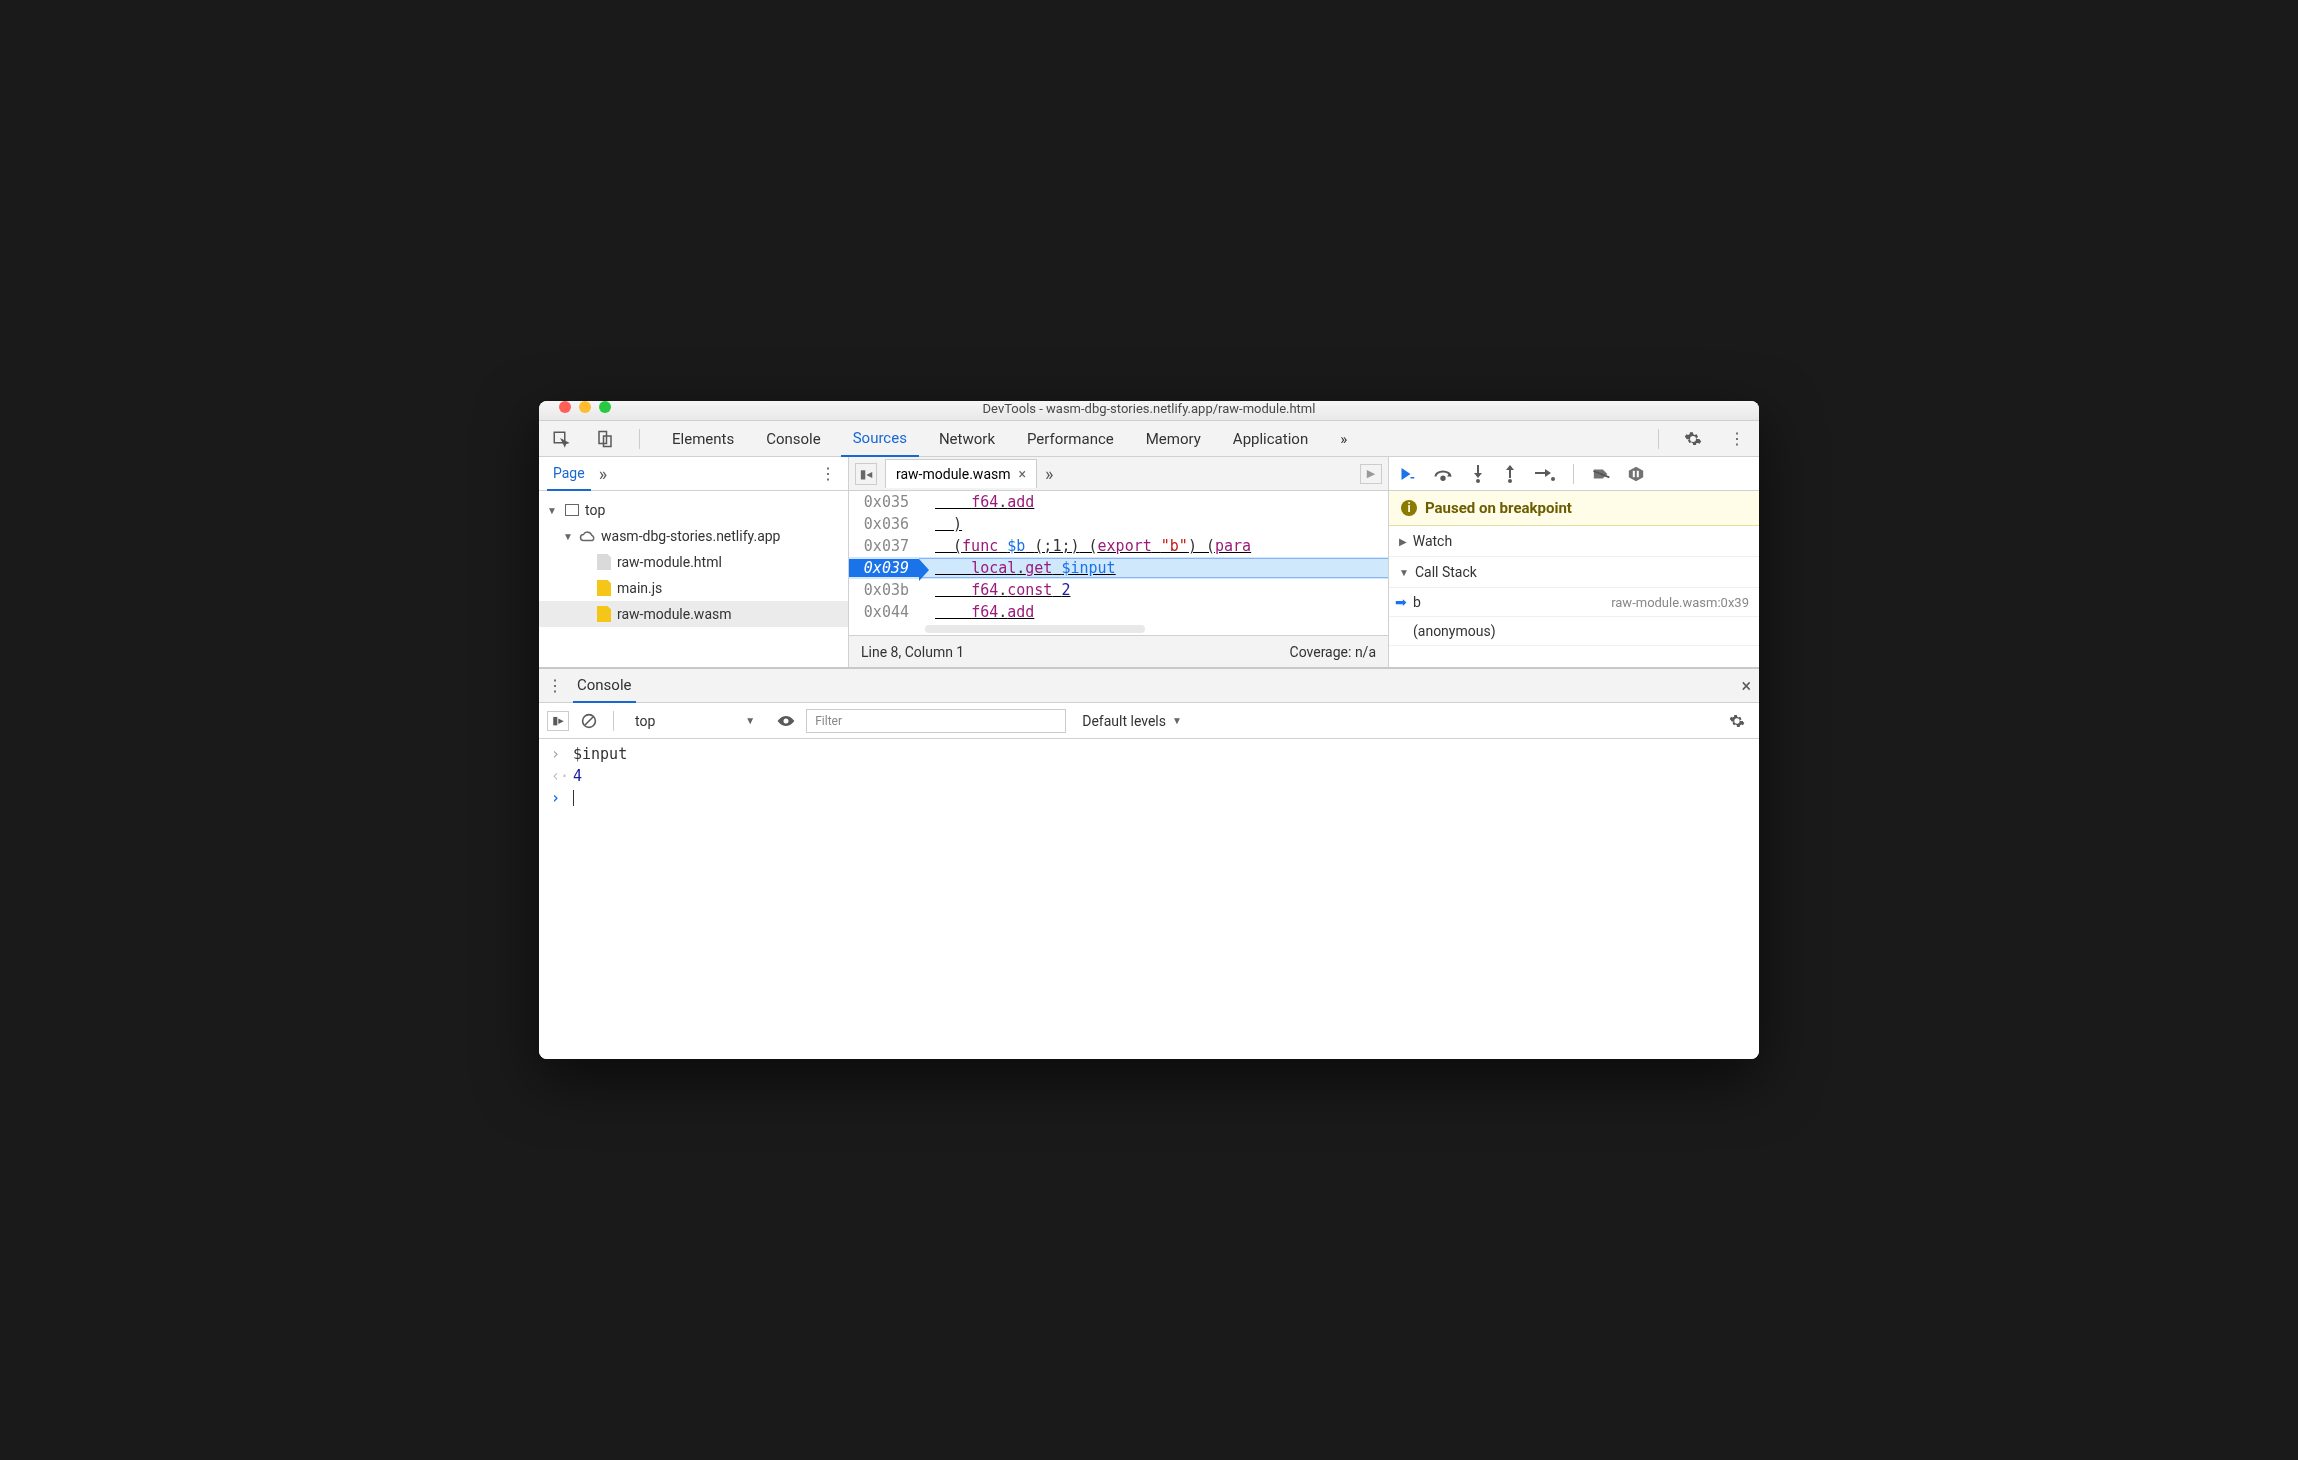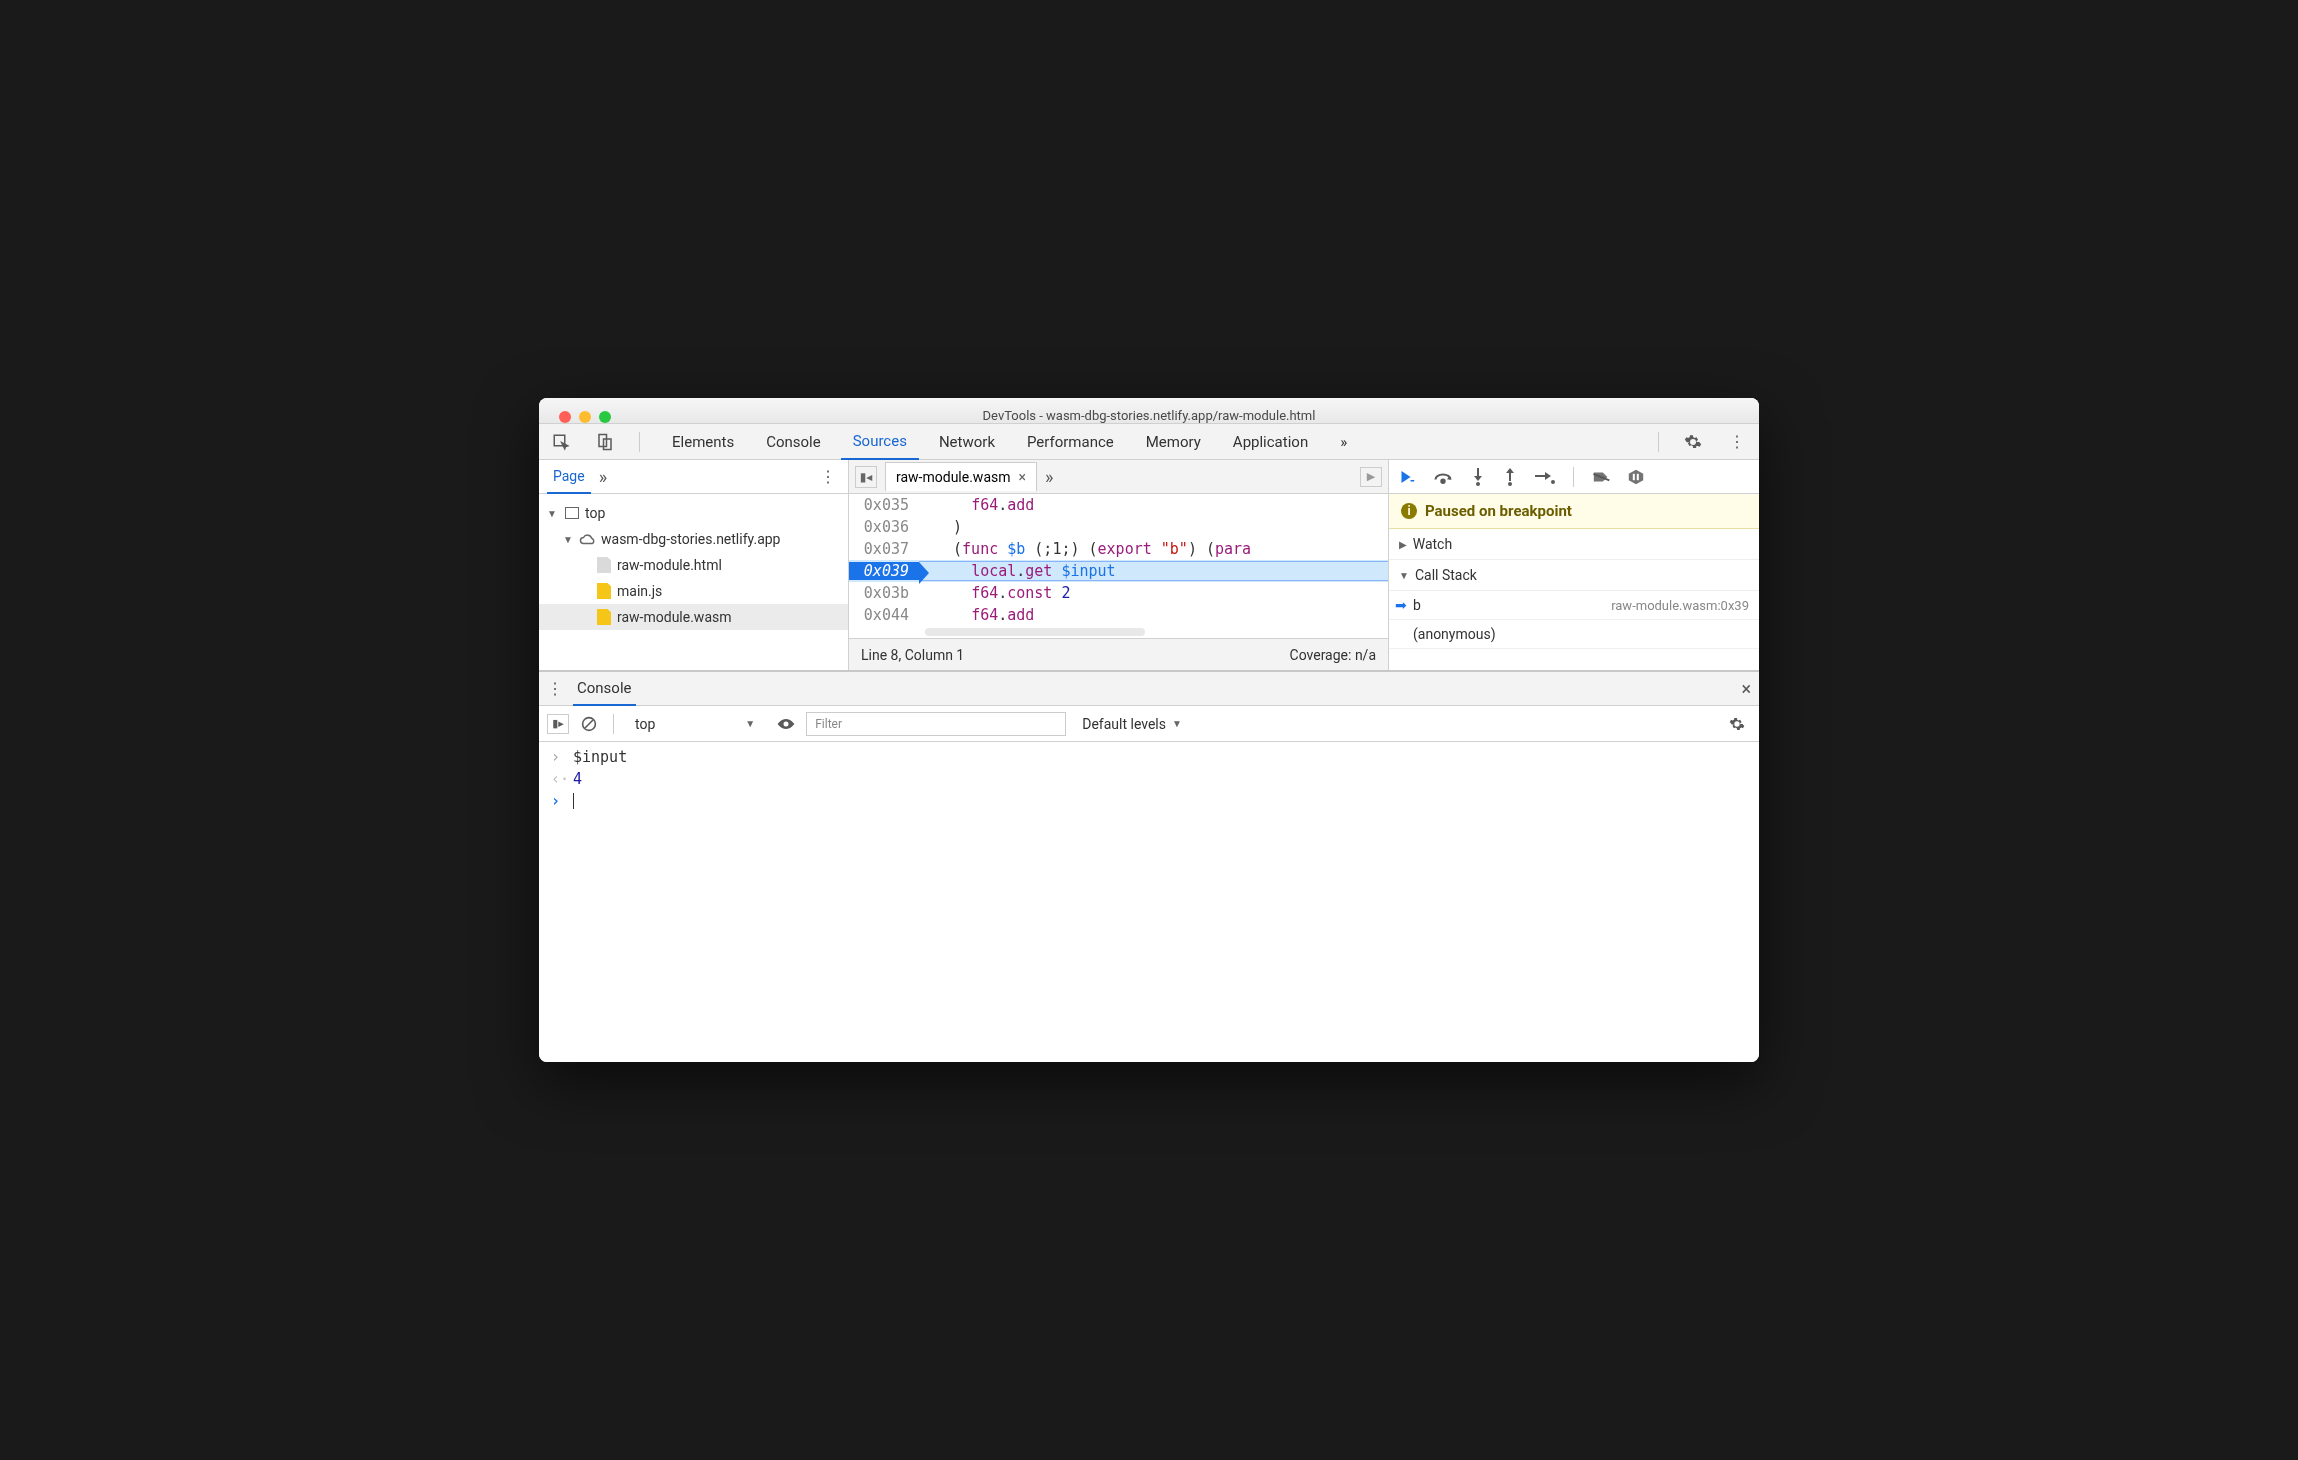--- a/index.html
+++ b/index.html
@@ -15,25 +15,25 @@
 .window {
   width: 1220px;
   background: #fff;
   border-radius: 8px;
   box-shadow: 0 20px 60px rgba(0,0,0,0.6);
   overflow: hidden;
   display: flex;
   flex-direction: column;
 }
 .titlebar {
-  height: 26px;
+  height: 20px;
   background: linear-gradient(#f6f6f6,#e8e8e8);
   border-bottom: 1px solid #d0d0d0;
   display: flex;
-  align-items: flex-end;
+  align-items: flex-start;
   position: relative;
   padding-left: 10px;
 }
 .traffic-lights { display: flex; gap: 8px; padding-left: 10px; }
 .tl { width: 12px; height: 12px; border-radius: 50%; }
 .tl.red { background: #ff5f57; }
 .tl.yellow { background: #febc2e; }
 .tl.green { background: #28c840; }
 .title-text {
   position: absolute; left: 0; right: 0; text-align: center;
@@ -100,21 +100,21 @@
   overflow: hidden; position: relative; background: #fff;
 }
 .code-line { display: flex; height: 22px; align-items: center; }
 .gutter { width: 70px; text-align: right; padding-right: 10px; color: #888; position: relative; }
 .gutter.current { background: #1a73e8; color: #fff; font-style: italic; }
 .gutter.current::after {
   content: ''; position: absolute; right: -10px; top: 0; width: 0; height: 0;
   border-top: 11px solid transparent; border-bottom: 11px solid transparent;
   border-left: 10px solid #1a73e8;
 }
-.code-content { padding-left: 16px; white-space: pre; }
+.code-content { padding-left: 16px; white-space: pre; text-decoration: underline; }
 .code-line.current-line { background: #cfe8fc; }
 .code-line.current-line .code-content { background: #cfe8fc; flex: 1; border-top: 1px solid #8ab4f8; border-bottom: 1px solid #8ab4f8; }
 .tk-kw { color: #9a1b7a; }
 .tk-fn { color: #1a73e8; }
 .tk-op { color: #9a1b7a; }
 .tk-str { color: #c41a16; }
 .tk-num { color: #1a1aa6; }
 .tk-txt { color: #333; }
 .h-scroll { height: 10px; display: flex; }
 .h-scroll .track { margin-left: 76px; height: 8px; width: 220px; background: #e8e8e8; border-radius: 4px; }

